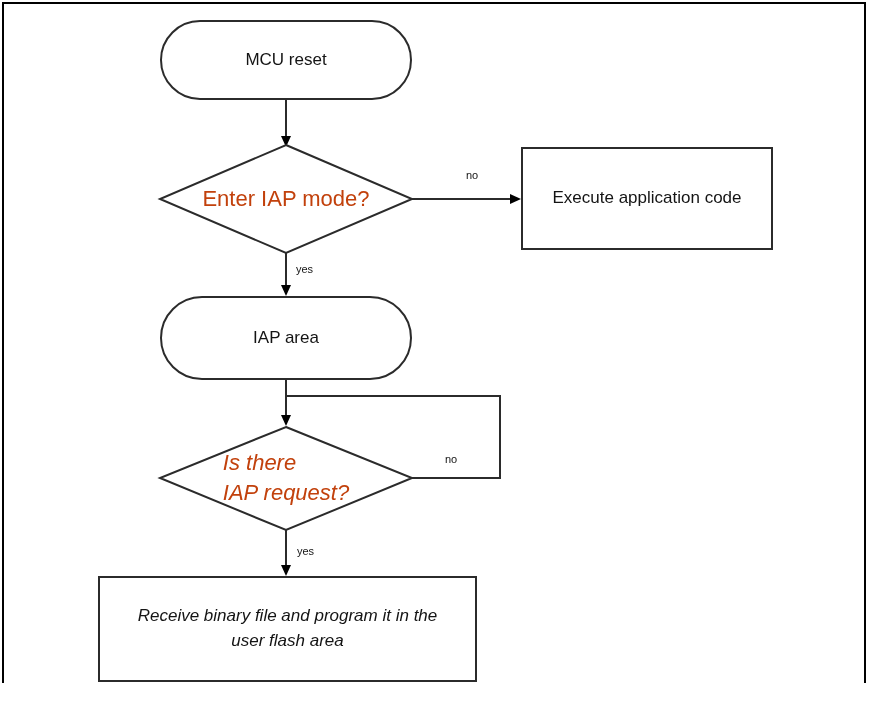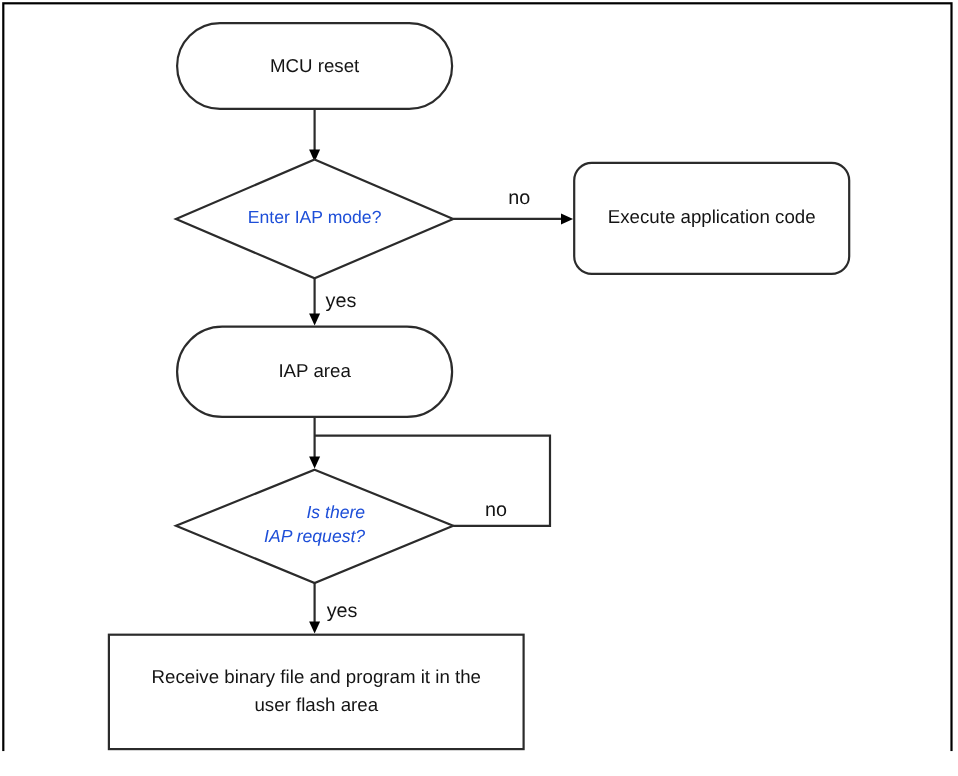--- a/index.html
+++ b/index.html
@@ -43,30 +43,30 @@
     line-height: 1.45;
     color: #141414;
   }
   .stadium { border-radius: 42px; }
   .rect { border-radius: 0; }
   .diamond-label {
     position: absolute;
     display: flex;
     align-items: center;
     justify-content: center;
-    text-align: right;
-    font-size: 16px;
+    text-align: left;
+    font-size: 22px;
     line-height: 1.35;
-    color: #1d4ed8;
+    color: #c2410c;
     pointer-events: none;
   }
   .prelines { white-space: pre-line; }
   .edge-label {
     position: absolute;
-    font-size: 18px;
+    font-size: 11px;
     color: #141414;
   }
   svg .stroke {
     fill: none;
     stroke: #2b2b2b;
     stroke-width: 2;
   }
   svg .shape {
     fill: #ffffff;
     stroke: #2b2b2b;
@@ -103,29 +103,29 @@
     <polygon class="arrowhead" points="281,565 291,565 286,576"></polygon>
 
     <polygon class="shape" points="286,145 412,199 286,253 160,199"></polygon>
     <polygon class="shape" points="286,427 412,478 286,530 160,478"></polygon>
   </svg>
 
   <div class="node stadium" style="left:160px; top:20px; width:252px; height:80px;">
     <span>MCU reset</span>
   </div>
 
-  <div class="node rect" style="left:521px; top:147px; width:252px; height:103px;border-radius:17px;">
+  <div class="node rect" style="left:521px; top:147px; width:252px; height:103px;">
     <span>Execute application code</span>
   </div>
 
   <div class="node stadium" style="left:160px; top:296px; width:252px; height:84px;">
     <span>IAP area</span>
   </div>
 
-  <div class="node rect" style="left:98px; top:576px; width:379px; height:106px;">
+  <div class="node rect" style="left:98px; top:576px; width:379px; height:106px;font-style:italic;">
     <span class="prelines">Receive binary file and program it in the
 user flash area</span>
   </div>
 
   <div class="diamond-label" style="left:186px; top:184px; width:200px; height:30px;">
     <span>Enter IAP mode?</span>
   </div>
   <div class="diamond-label" style="left:206px; top:453px; width:160px; height:50px;font-style:italic;">
     <span class="prelines">Is there
 IAP request?</span>

